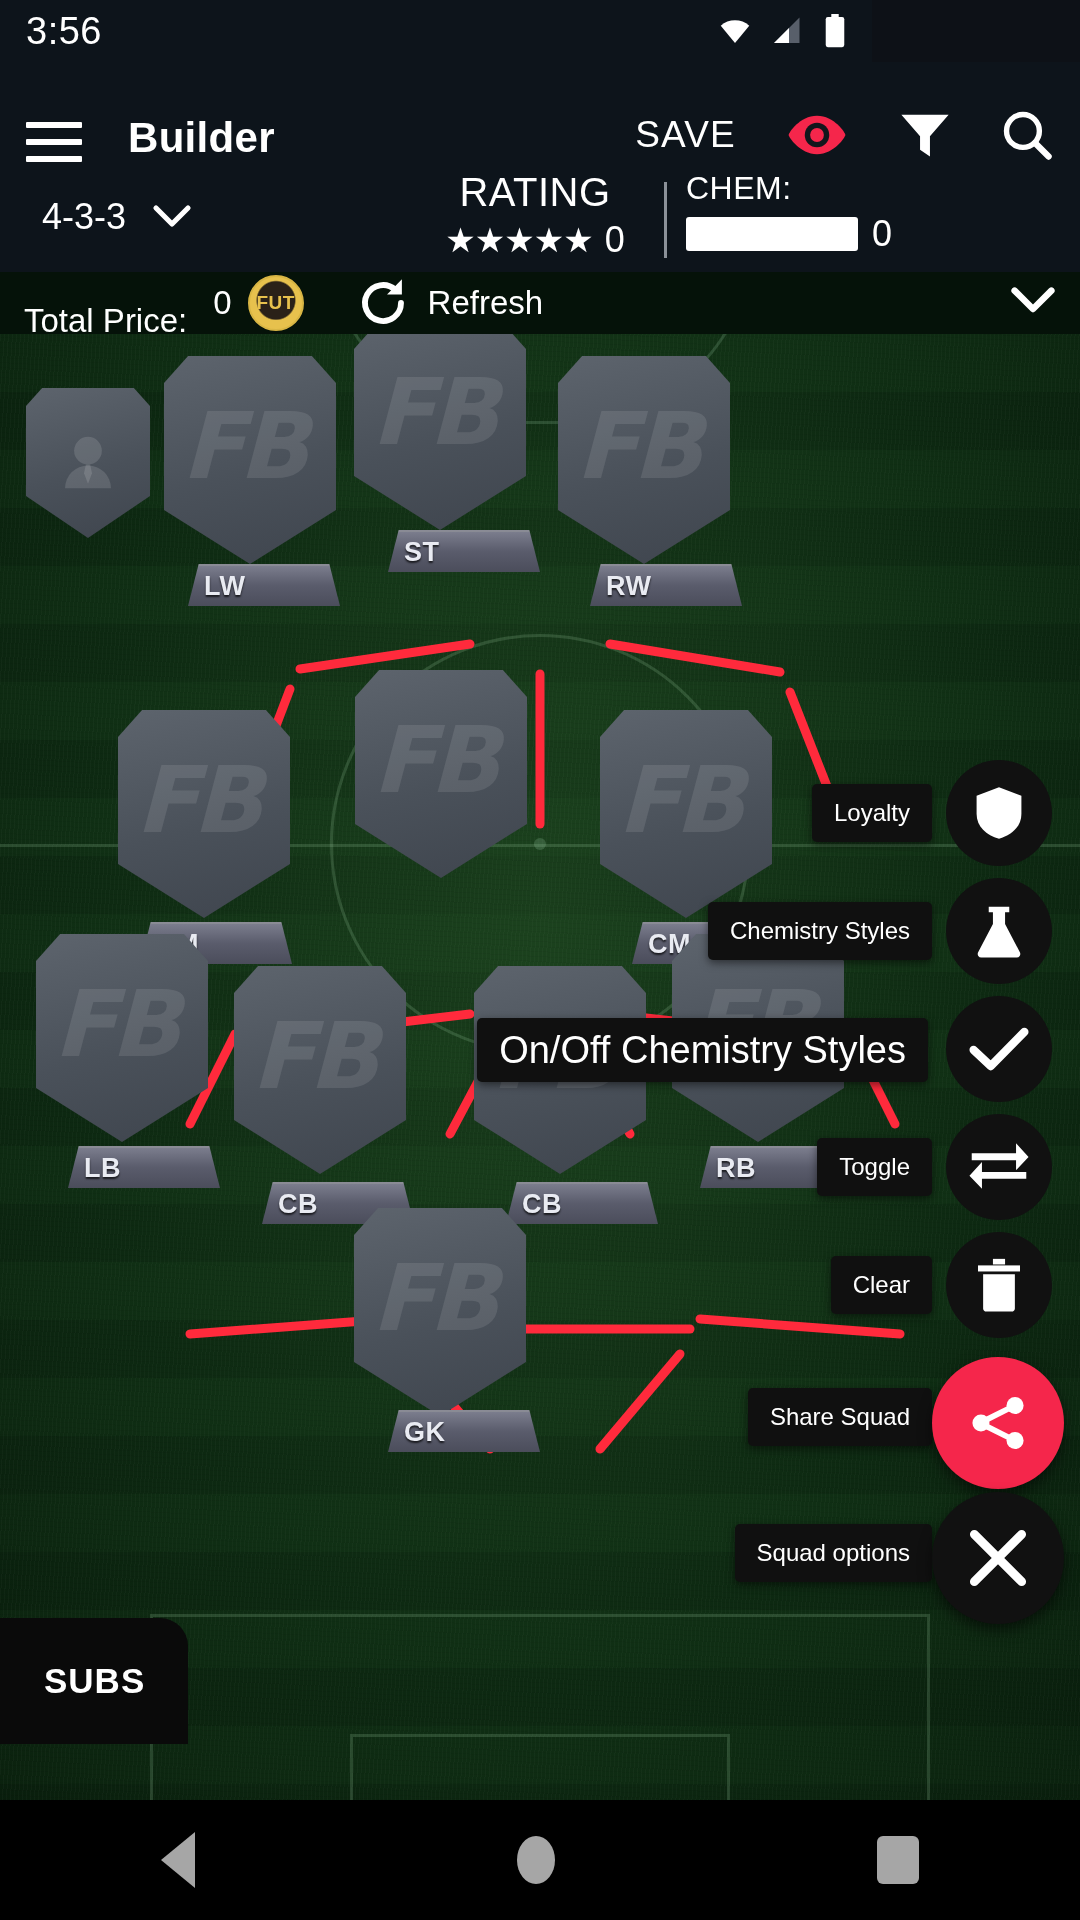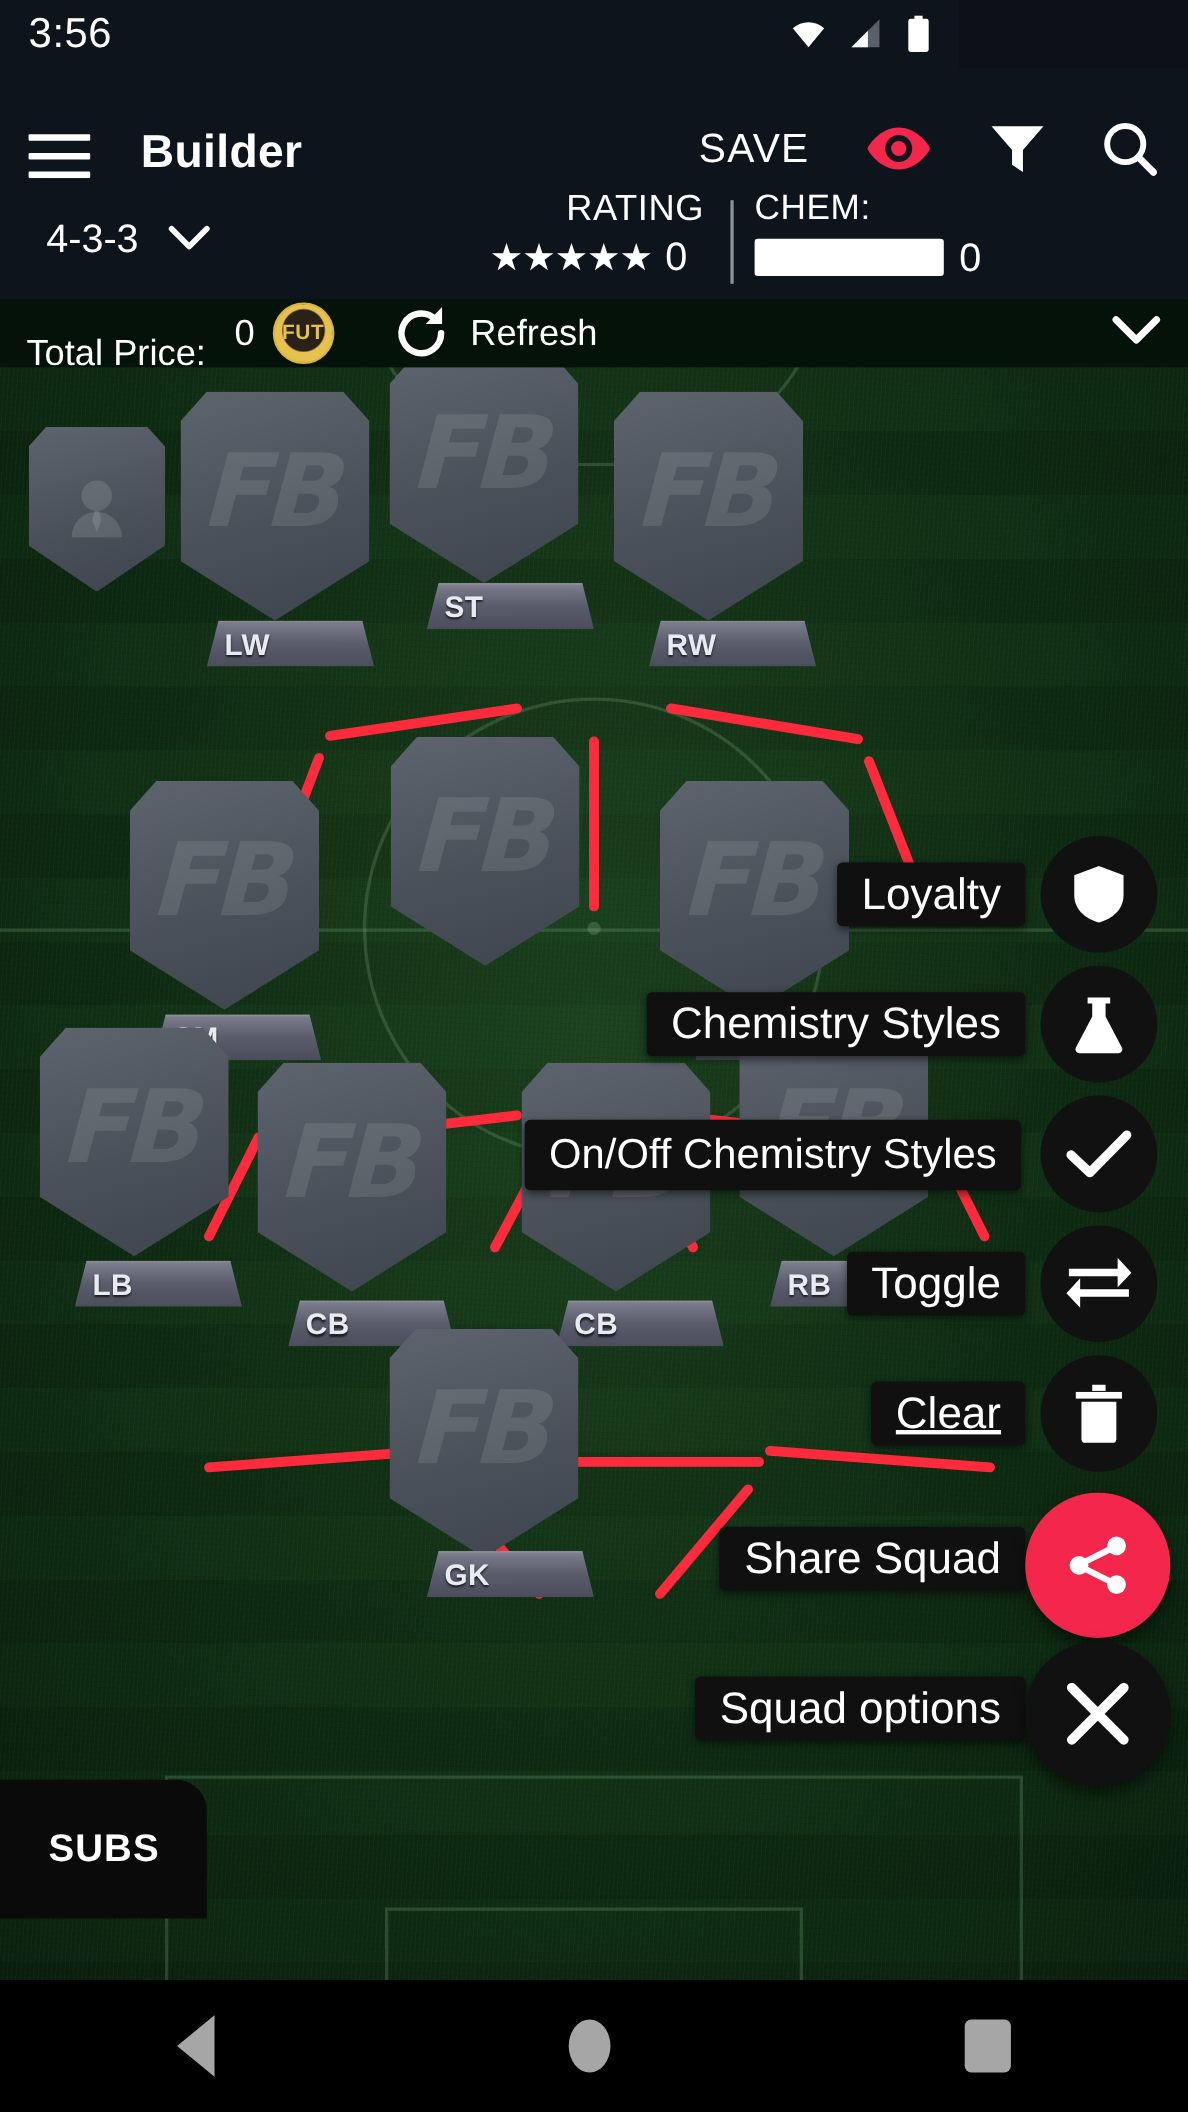--- a/index.html
+++ b/index.html
@@ -36,21 +36,21 @@
   .ratingbar {
     position: absolute; top: 162px; left: 0; width: 1080px; height: 110px;
     background: #0d141b; color: #fff;
   }
   .formation {
     position: absolute; left: 42px; top: 50%; transform: translateY(-50%);
     display: flex; align-items: center; gap: 26px;
   }
   .formation-name { font-size: 36px; }
   .rating-block { position: absolute; left: 430px; top: 8px; text-align: center; width: 210px; }
-  .rating-title { font-size: 33px; letter-spacing: .5px; text-align: right; }
+  .rating-title { font-size: 40px; letter-spacing: .5px; }
   .rating-row { display: flex; align-items: center; justify-content: center; gap: 12px; margin-top: 4px; }
   .stars { font-size: 34px; letter-spacing: -1px; color: #fff; }
   .rating-val { font-size: 36px; }
   .vdiv { position: absolute; left: 664px; top: 20px; width: 3px; height: 76px; background: #8b9199; }
   .chem-block { position: absolute; left: 686px; top: 8px; }
   .chem-title { font-size: 32px; letter-spacing: .5px; }
   .chem-row { display: flex; align-items: center; gap: 14px; margin-top: 6px; }
   .chem-bar { width: 172px; height: 34px; background: #fff; border-radius: 3px; }
   .chem-val { font-size: 36px; }
 
@@ -145,21 +145,21 @@
     background: #111111;
   }
   .fab.mini { width: 106px; height: 106px; right: 28px; }
   .fab.main { width: 132px; height: 132px; right: 16px; }
   .fab.share { background: #f5264b; box-shadow: 0 6px 14px rgba(0,0,0,.5); }
   .fab.close { background: #111111; box-shadow: 0 6px 14px rgba(0,0,0,.55); }
   .fab-label {
     position: absolute; right: 148px; height: 58px;
     background: #101010; border-radius: 5px;
     display: flex; align-items: center; padding: 0 22px;
-    color: #fff; font-size: 40px; white-space: nowrap;
+    color: #fff; font-size: 24px; white-space: nowrap;
     box-shadow: 0 3px 8px rgba(0,0,0,.5);
   }
   .fab-label.big { height: 64px; font-size: 38px; right: 152px; }
 
   
   .navbar {
     position: absolute; bottom: 0; left: 0; width: 1080px; height: 120px;
     background: #000; display: flex; align-items: center; justify-content: space-around;
   }
   .nav-back { width: 0; height: 0; border-top: 28px solid transparent;
@@ -404,21 +404,21 @@
       </div>
 
       <div class="fab-label" style="top:804px;">Toggle</div>
       <div class="fab mini" style="top:780px;">
         <svg width="64" height="50" viewBox="0 0 28 22">
           <path d="M2 7.6 H21.5 V3.2 L27 9.2 L21.5 15 V10.6 H2 Z" fill="#fff" transform="translate(0,-2.6)"></path>
           <path d="M26 14.4 H6.5 V10 L1 16 L6.5 21.8 V17.4 H26 Z" fill="#fff" transform="translate(0,-1.2)"></path>
         </svg>
       </div>
 
-      <div class="fab-label" style="top:922px;text-decoration:underline;">Clear</div>
+      <div class="fab-label" style="top:922px;">Clear</div>
       <div class="fab mini" style="top:898px;">
         <svg width="48" height="56" viewBox="0 0 20 24">
           <rect x="1" y="3.6" width="18" height="2.6" fill="#fff"></rect>
           <rect x="7.4" y="0.8" width="5.2" height="2.4" fill="#fff"></rect>
           <path d="M3.2 7.4 H16.8 V22.2 A1.4 1.4 0 0 1 15.4 23.4 H4.6 A1.4 1.4 0 0 1 3.2 22.2 Z" fill="#fff"></path>
         </svg>
       </div>
 
       <div class="fab-label" style="top:1054px;">Share Squad</div>
       <div class="fab main share" style="top:1023px;">

